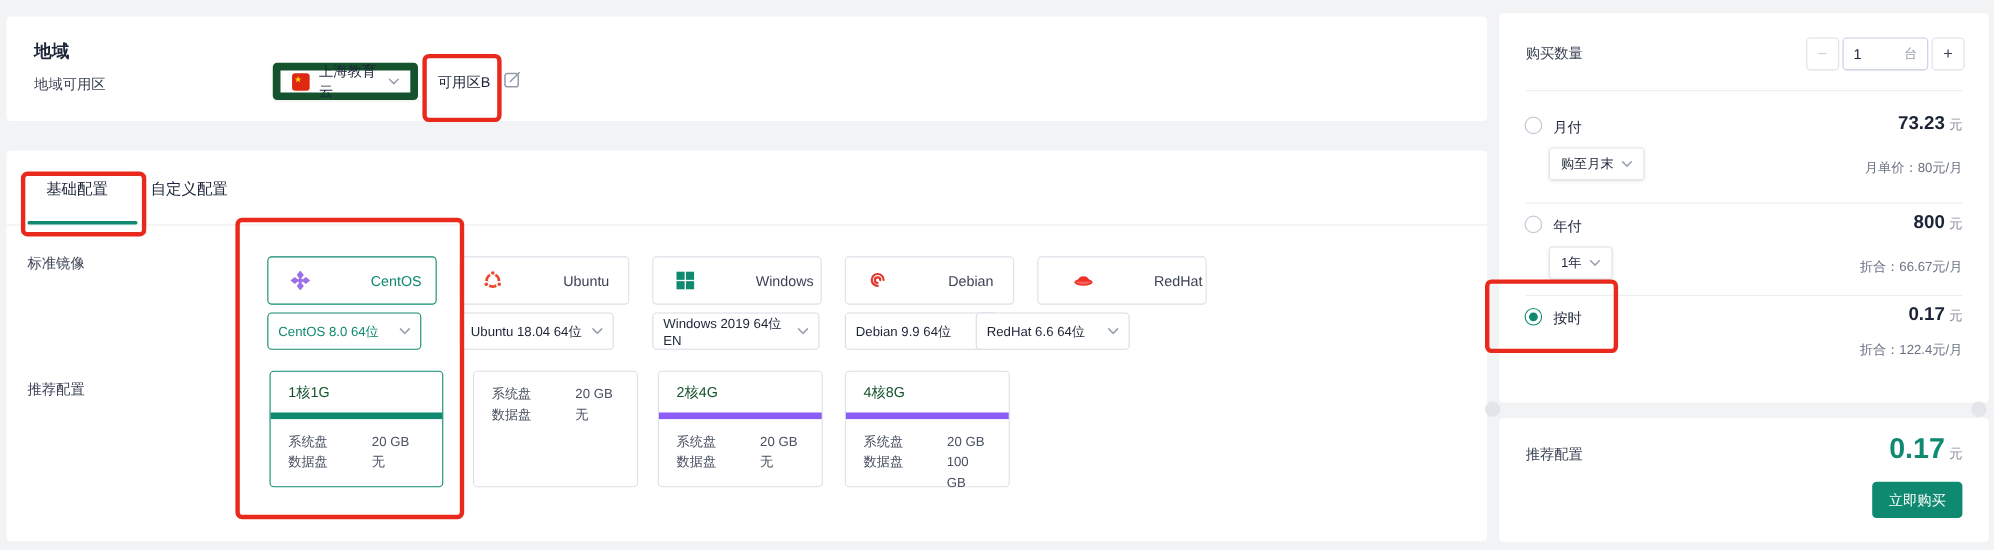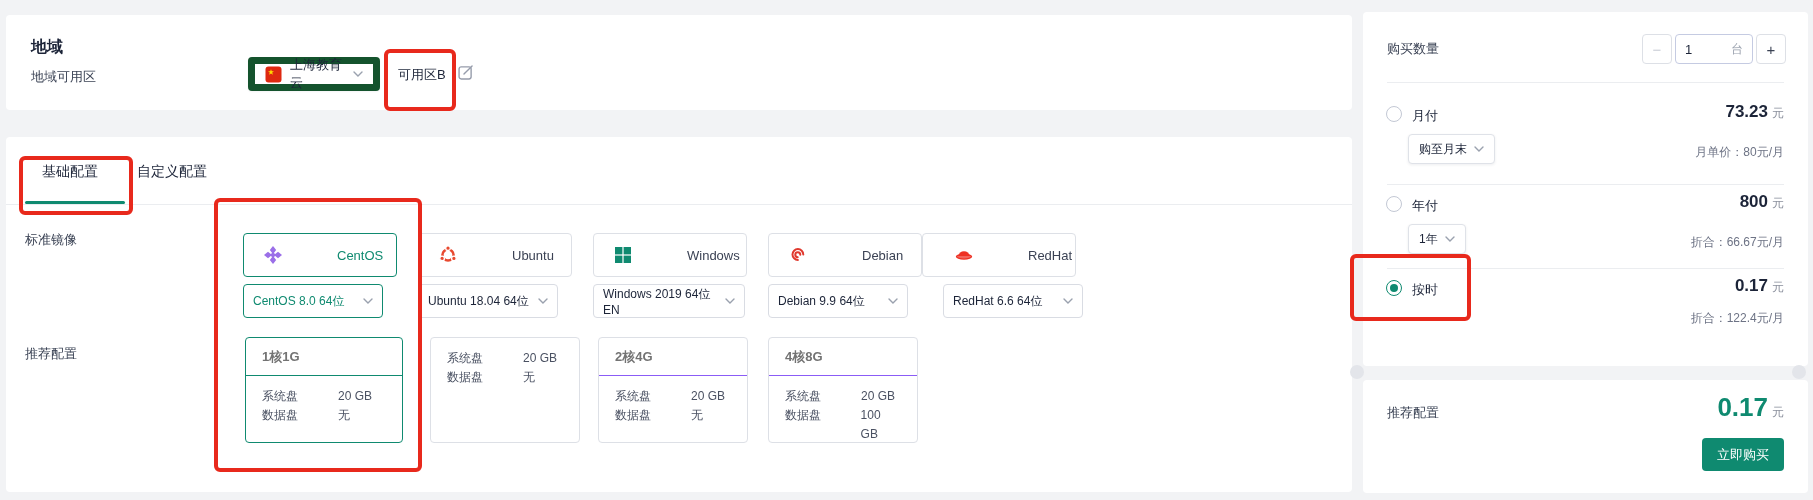--- a/index.html
+++ b/index.html
@@ -44,22 +44,22 @@
   }
   .os-select.sel{border-color:#0f8a70;color:#0f8a70;}
 
   
   .preset{
     position:absolute;top:337px;width:150px;height:106px;box-sizing:border-box;
     border:1px solid #dde0e6;border-radius:4px;background:#fff;cursor:pointer;
   }
   .preset.sel{border-color:#0f8a70;width:158px;}
   .preset-hd{
-    font-size:13px;font-weight:bold;color:#737373;
-    padding:10px 16px 9px;border-bottom:1px solid #8b5cf6;
+    font-size:13px;font-weight:normal;color:#14532d;
+    padding:10px 16px 9px;border-bottom:6px solid #8b5cf6;
   }
   .preset.sel .preset-hd{border-bottom-color:#0f8a70;}
   .preset-body{padding:11px 16px;}
   .drow{display:flex;font-size:12px;color:#4a5162;line-height:19px;}
   .drow .dl{width:58px;}
   .drow .dv{margin-left:18px;}
 
   
   .panel-label{font-size:13px;color:#3a4254;}
   .stepper{display:flex;gap:3px;align-items:center;}
@@ -216,31 +216,31 @@
   </span>
   <span class="os-name">Debian</span>
 </div>
 <div class="os-select" style="left:768px;">
   <span>Debian 9.9 64位</span>
   <svg class="chev" width="10" height="6" viewBox="0 0 10 6">
       <polyline points="1,1 5,5 9,1" fill="none" stroke="#9aa1ae" stroke-width="1.4" stroke-linecap="round"></polyline>
     </svg>
 </div>
 
-<div class="os-card" style="left:922px;padding-left:32px;">
+<div class="os-card" style="left:943px;padding-left:32px;">
   <span style="display:inline-flex;">
     <svg width="18" height="18" viewBox="0 0 18 18" fill="#ee3124">
       <path d="M3.6 9.8 a5.4 4.6 0 0 1 10.8 0z"></path>
       <ellipse cx="9" cy="10.6" rx="8.2" ry="3.1"></ellipse>
       <path d="M2 10 a7 2.4 0 0 0 14 0" fill="#fff" opacity="0.25"></path>
     </svg>
   </span>
   <span class="os-name">RedHat</span>
 </div>
-<div class="os-select" style="left:943px;">
+<div class="os-select" style="left:887px;">
   <span>RedHat 6.6 64位</span>
   <svg class="chev" width="10" height="6" viewBox="0 0 10 6">
       <polyline points="1,1 5,5 9,1" fill="none" stroke="#9aa1ae" stroke-width="1.4" stroke-linecap="round"></polyline>
     </svg>
 </div>
 
 <div class="preset sel" style="left:245px;">
   <div class="preset-hd">1核1G</div>
   <div class="preset-body">
     <div class="drow">

